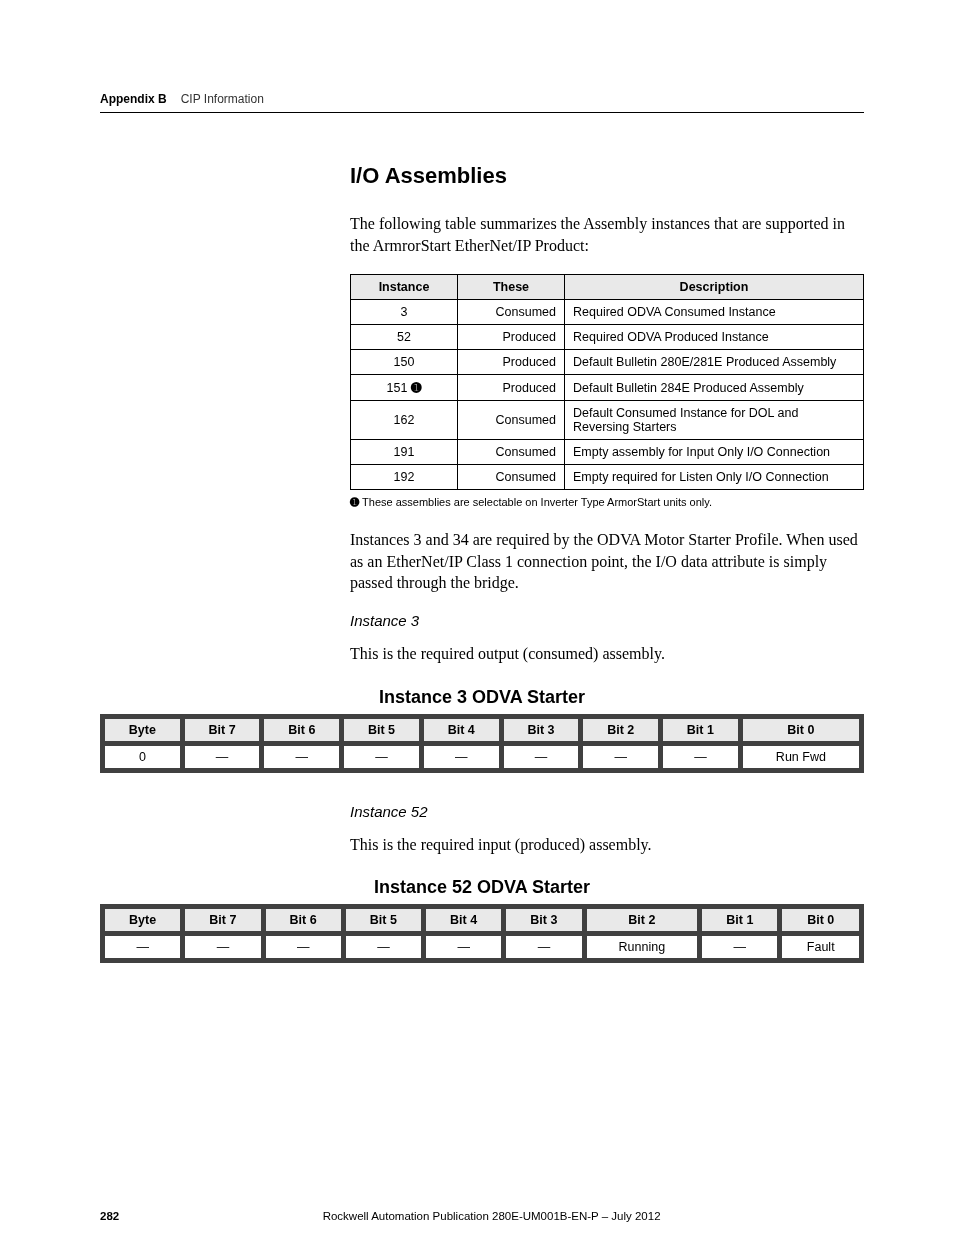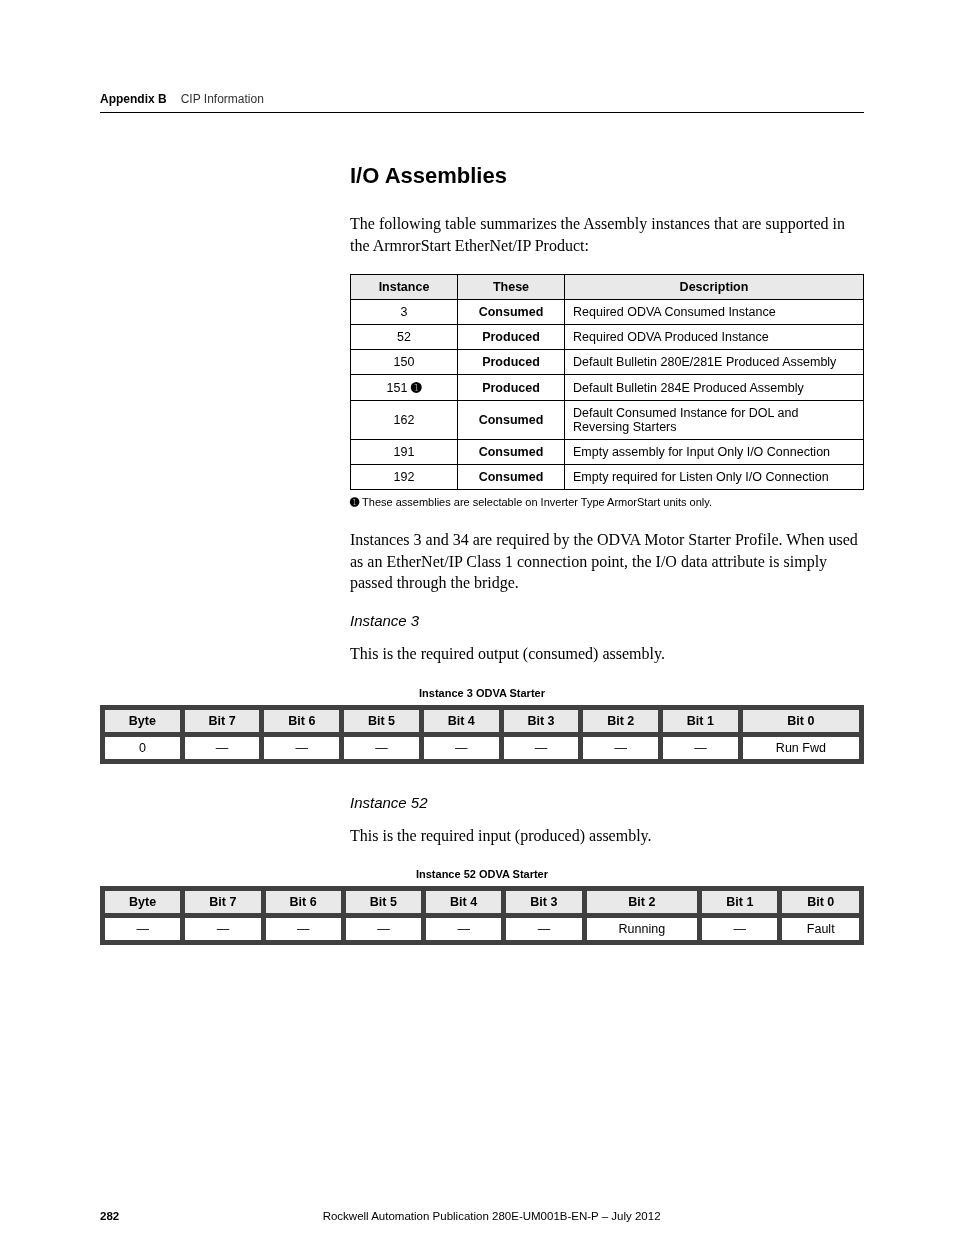--- a/index.html
+++ b/index.html
@@ -66,21 +66,21 @@
     padding: 5px 8px;
     text-align: left;
     vertical-align: middle;
   }
   table.assemblies th {
     background: #e9e9e9;
     font-weight: 700;
     text-align: center;
   }
   table.assemblies td.inst { text-align: center; }
-  table.assemblies td.type { text-align: center; font-weight: bold; }
+  table.assemblies td.type { text-align: right; }
 
   .footnote {
     font-family: "Myriad Pro", "Helvetica Neue", Arial, sans-serif;
     font-size: 11px;
     margin: 6px 0 20px 0;
   }
   .footnote .marker { font-weight: 700; }
 
   .subhead {
     font-family: "Myriad Pro", "Helvetica Neue", Arial, sans-serif;
@@ -96,21 +96,21 @@
     padding: 4px 6px;
     text-align: center;
     font-size: 12.5px;
   }
   table.bits th { background: #e9e9e9; font-weight: 700; }
   table.bits .title-row th {
     background: #fff;
     border-left: none;
     border-right: none;
     border-top: none;
-    font-size: 11px;
+    font-size: 18px;
     padding-bottom: 6px;
   }
 
   .page-footer {
     position: absolute;
     bottom: 45px;
     left: 100px;
     right: 90px;
     font-family: "Myriad Pro", "Helvetica Neue", Arial, sans-serif;
     font-size: 11.5px;

